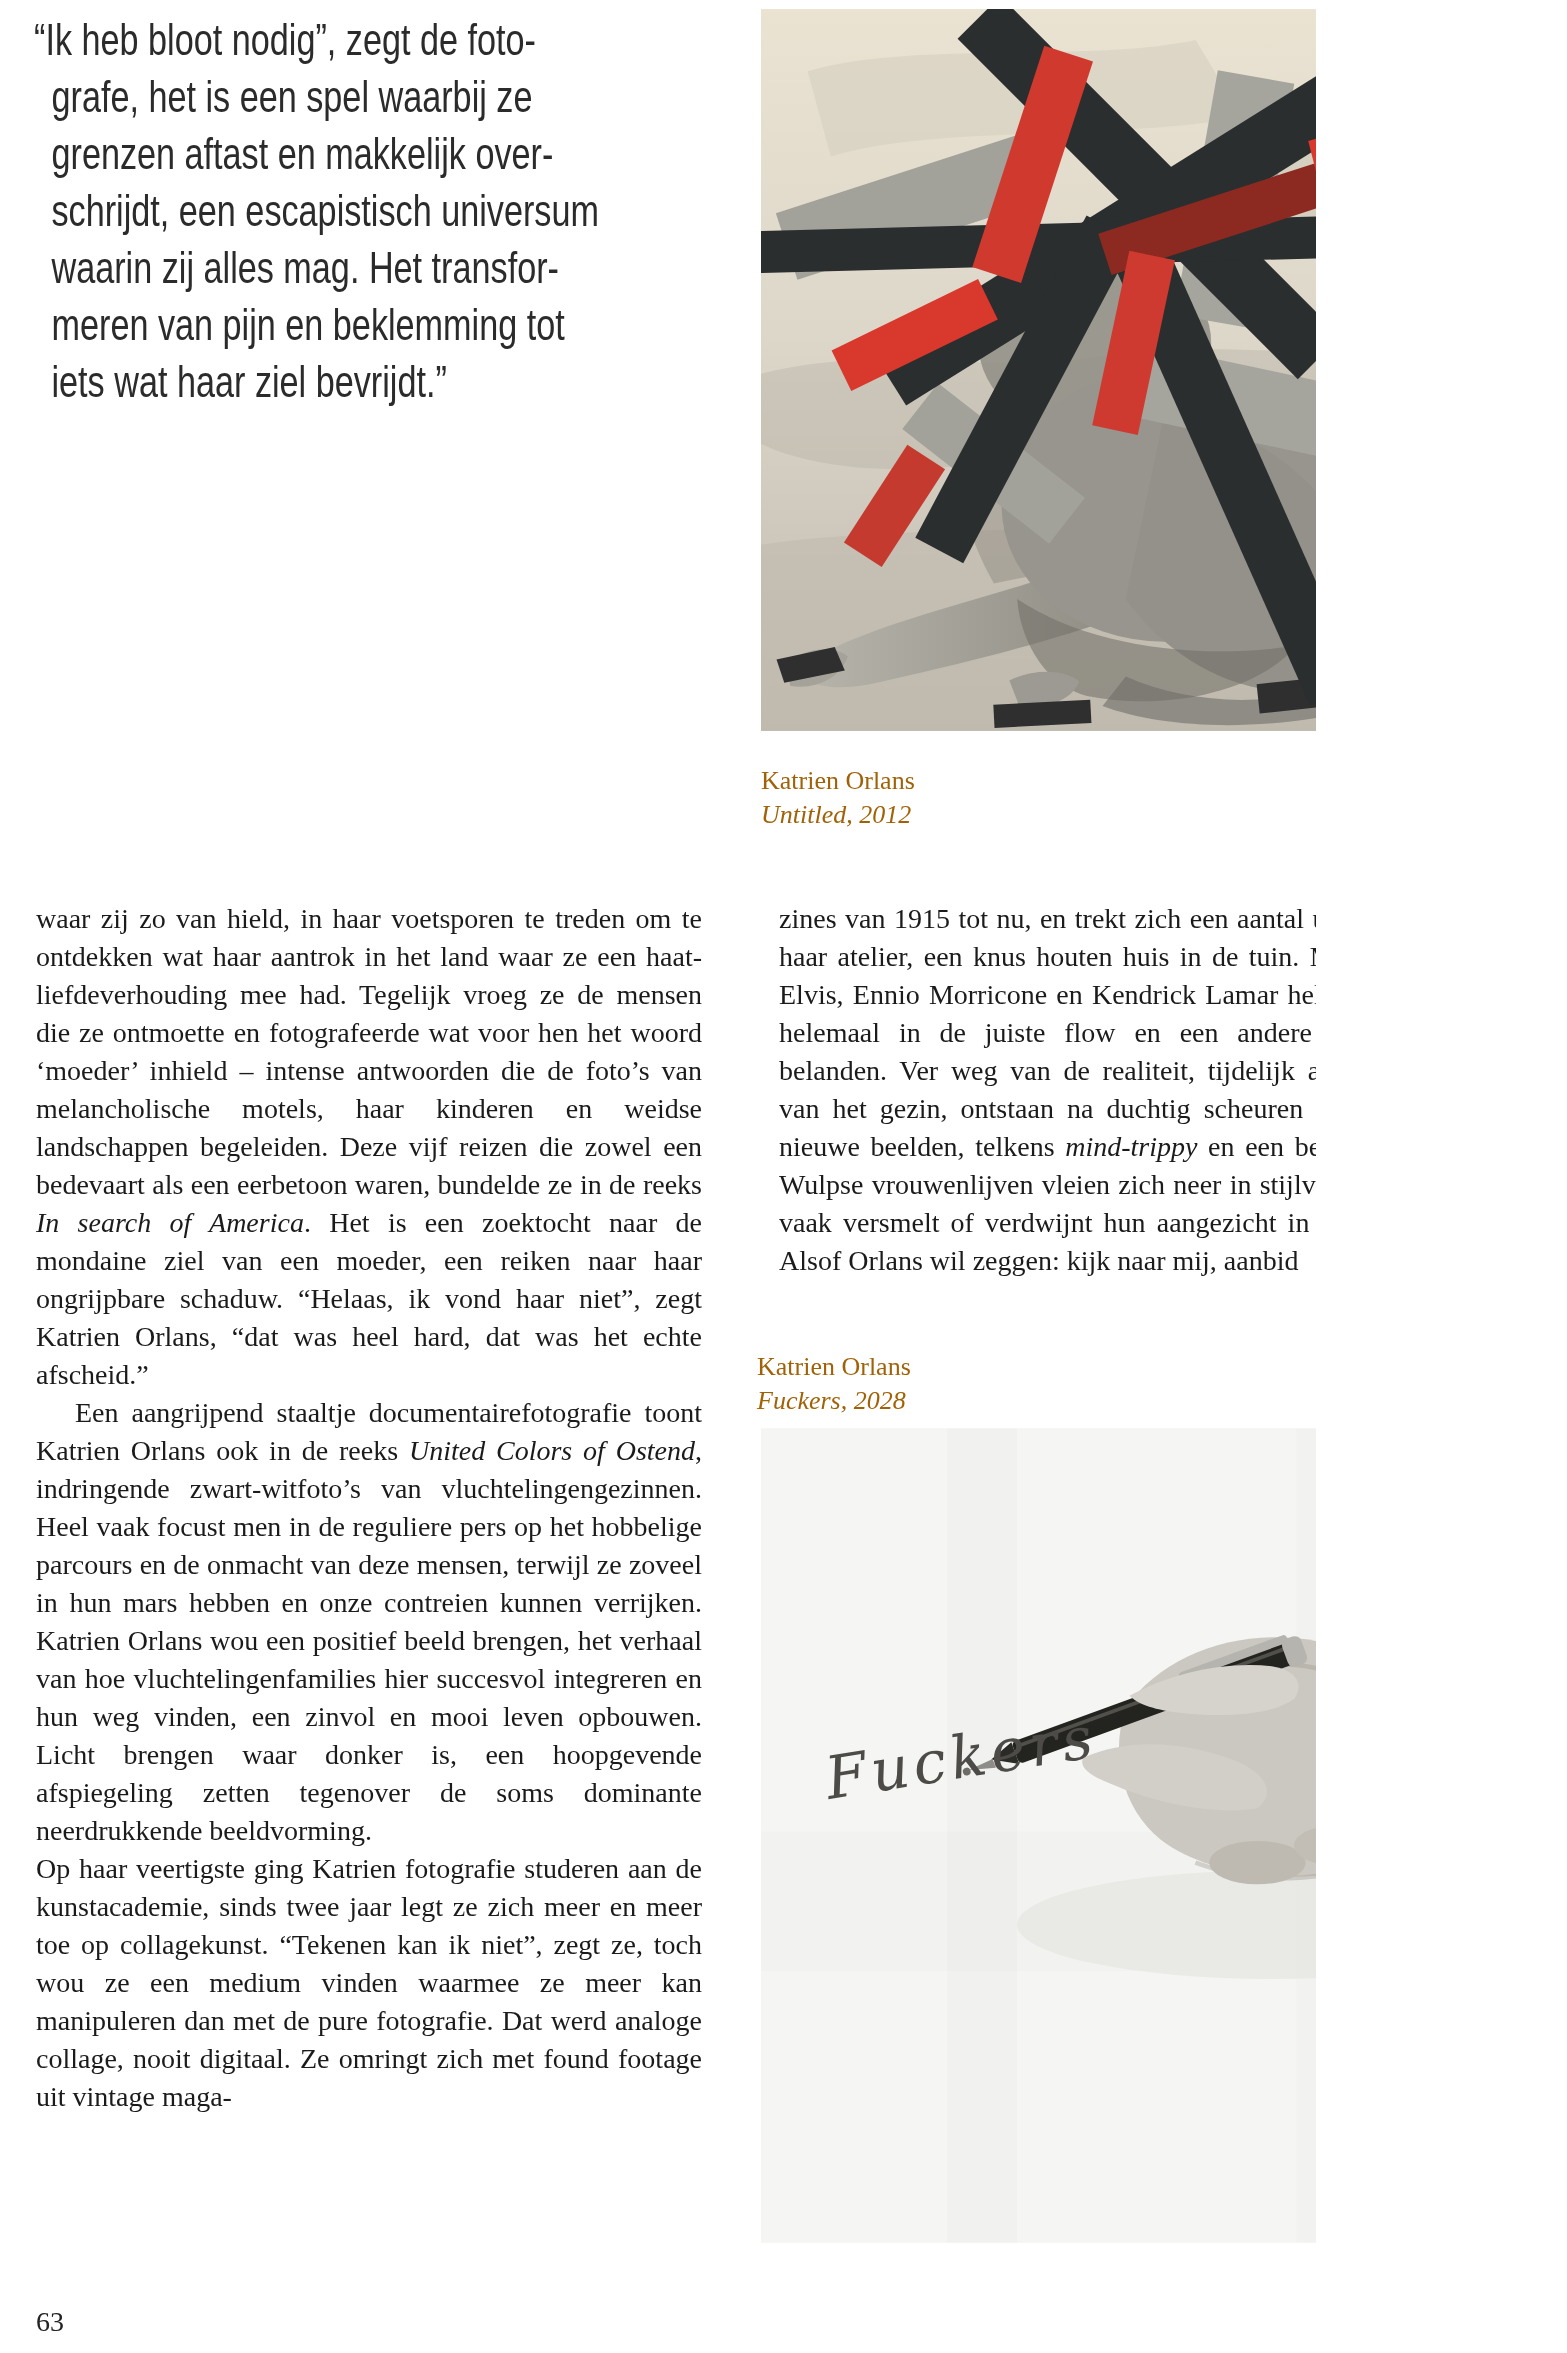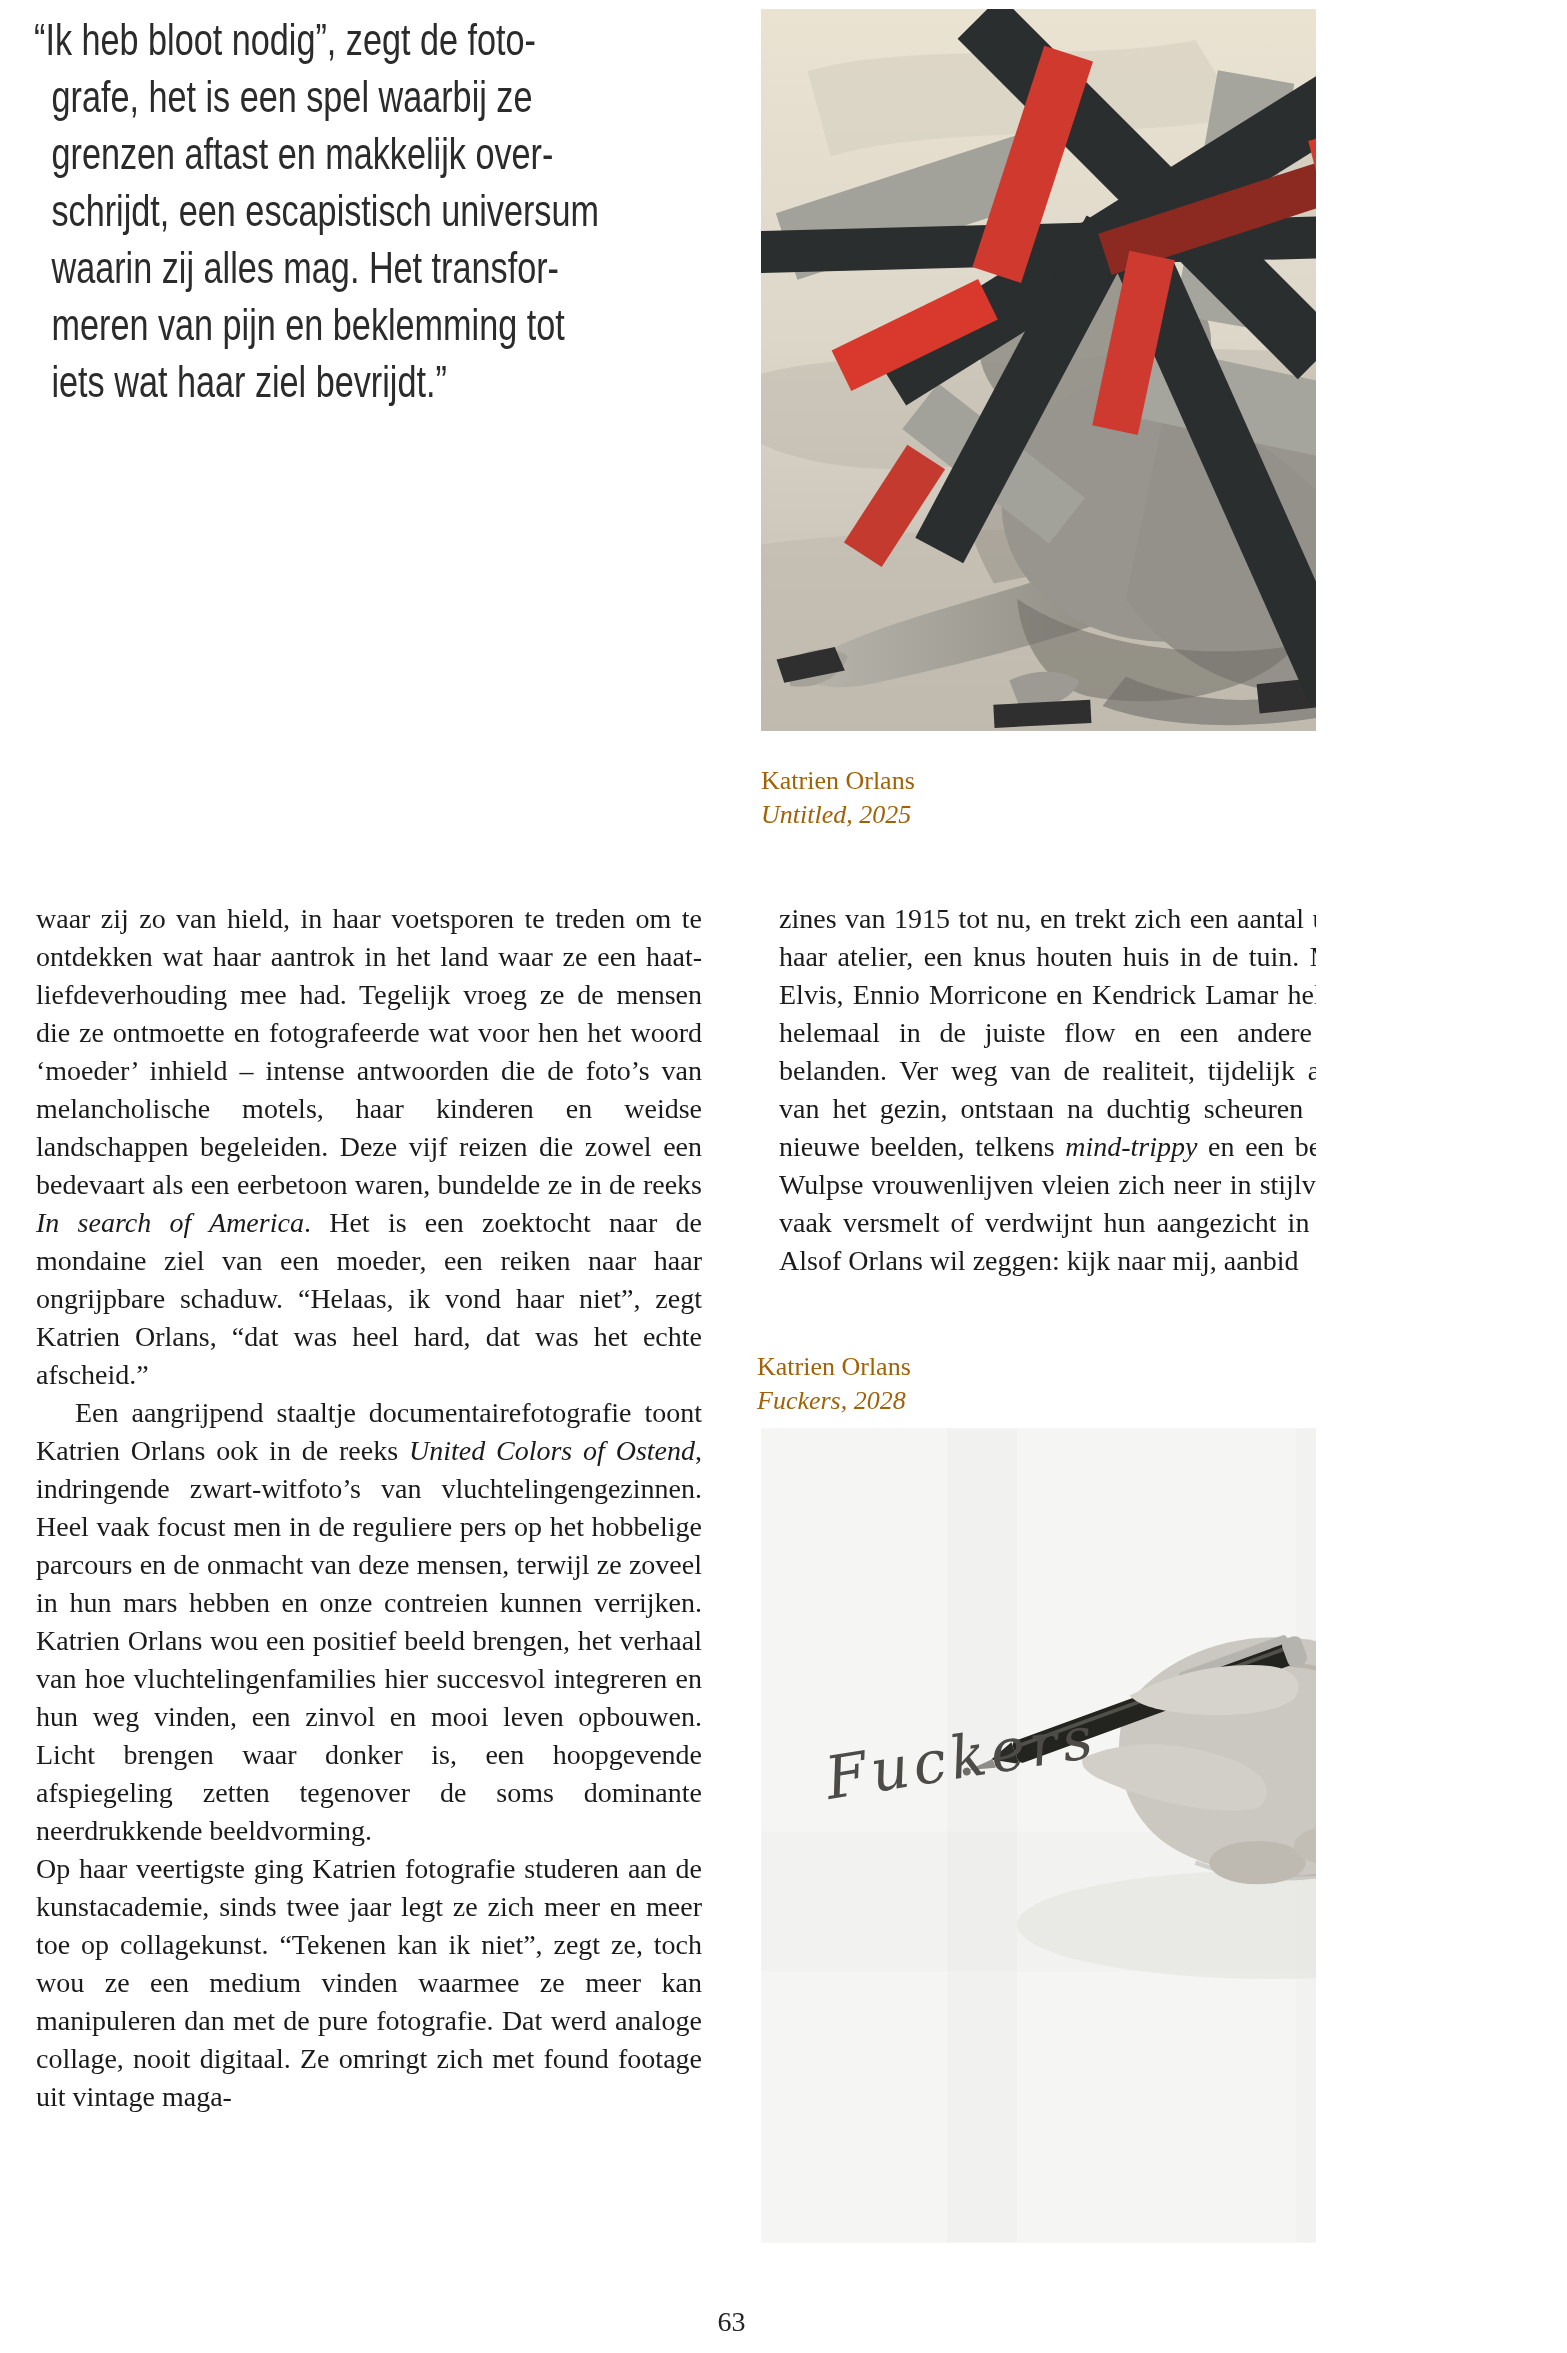--- a/index.html
+++ b/index.html
@@ -65,21 +65,21 @@
     margin:28px 0 31px 0;
     padding-left:39px;
     line-height:38px;
   }
   
   .pagenum{
     position:absolute;
     left:36px;
     top:2306px;
     width:1391px;
-    text-align:center;
+    text-align:left;
     font-size:28px;
     color:#242424;
   }
 </style>
 </head>
 <body>
 
 <div class="page">
 
   <div class="pullquote" id="pullquote">
@@ -157,21 +157,21 @@
         <path d="M705,170 L805,142 L822,230 L728,260 Z" fill="#d8392c"></path>
         <rect x="450" y="315" width="60" height="230" fill="#cf3a30" transform="rotate(12 480 430)"></rect>
         <rect x="93" y="391" width="210" height="58" fill="#d8392c" transform="rotate(-26 198 420)"></rect>
         <rect x="143" y="565" width="58" height="150" fill="#c53a2f" transform="rotate(33 172 640)"></rect>
       </g>
     </svg>
   </figure>
 
   <div class="caption cap-1">
     <div class="cap-name">Katrien Orlans</div>
-    <div class="cap-title">Untitled, 2025</div>
+    <div class="cap-title">Untitled, 2012</div>
   </div>
 
   <div class="col col-left" id="left-col">
       <p class="body-p"><span>waar zij zo van hield, in haar voetsporen te treden om te ontdekken wat haar aantrok in het land waar ze een haat-liefdeverhouding mee had. Tegelijk vroeg ze de mensen die ze ontmoette en fotografeerde wat voor hen het woord ‘moeder’ inhield – intense antwoorden die de foto’s van melancholische motels, haar kinderen en weidse landschappen begeleiden. Deze vijf reizen die zowel een bedevaart als een eerbetoon waren, bundelde ze in de reeks </span><i>In search of America</i><span>. Het is een zoektocht naar de mondaine ziel van een moeder, een reiken naar haar ongrijpbare schaduw. “Helaas, ik vond haar niet”, zegt Katrien Orlans, “dat was heel hard, dat was het echte afscheid.”</span></p>
       <p class="body-p indent"><span>Een aangrijpend staaltje documentairefotografie toont Katrien Orlans ook in de reeks </span><i>United Colors of Ostend</i><span>, indringende zwart-witfoto’s van vluchtelingengezinnen. Heel vaak focust men in de reguliere pers op het hobbelige parcours en de onmacht van deze mensen, terwijl ze zoveel in hun mars hebben en onze contreien kunnen verrijken. Katrien Orlans wou een positief beeld brengen, het verhaal van hoe vluchtelingenfamilies hier succesvol integreren en hun weg vinden, een zinvol en mooi leven opbouwen. Licht brengen waar donker is, een hoopgevende afspiegeling zetten tegenover de soms dominante neerdrukkende beeldvorming.</span></p>
       <p class="body-p"><span>Op haar veertigste ging Katrien fotografie studeren aan de kunstacademie, sinds twee jaar legt ze zich meer en meer toe op collagekunst. “Tekenen kan ik niet”, zegt ze, toch wou ze een medium vinden waarmee ze meer kan manipuleren dan met de pure fotografie. Dat werd analoge collage, nooit digitaal. Ze omringt zich met found footage uit vintage maga-</span></p>
     </div>
   <div class="col col-right" id="right-col">
       <p class="body-p"><span>zines van 1915 tot nu, en trekt zich een aantal uur terug in haar atelier, een knus houten huis in de tuin. Muziek van Elvis, Ennio Morricone en Kendrick Lamar helpt haar om helemaal in de juiste flow en een andere wereld te belanden. Ver weg van de realiteit, tijdelijk afgezonderd van het gezin, ontstaan na duchtig scheuren en knippen nieuwe beelden, telkens </span><i>mind-trippy</i><span> en een beetje rebels. Wulpse vrouwenlijven vleien zich neer in stijlvolle decors, vaak versmelt of verdwijnt hun aangezicht in het geheel. Alsof Orlans wil zeggen: kijk naar mij, aanbid</span></p>
     </div>

